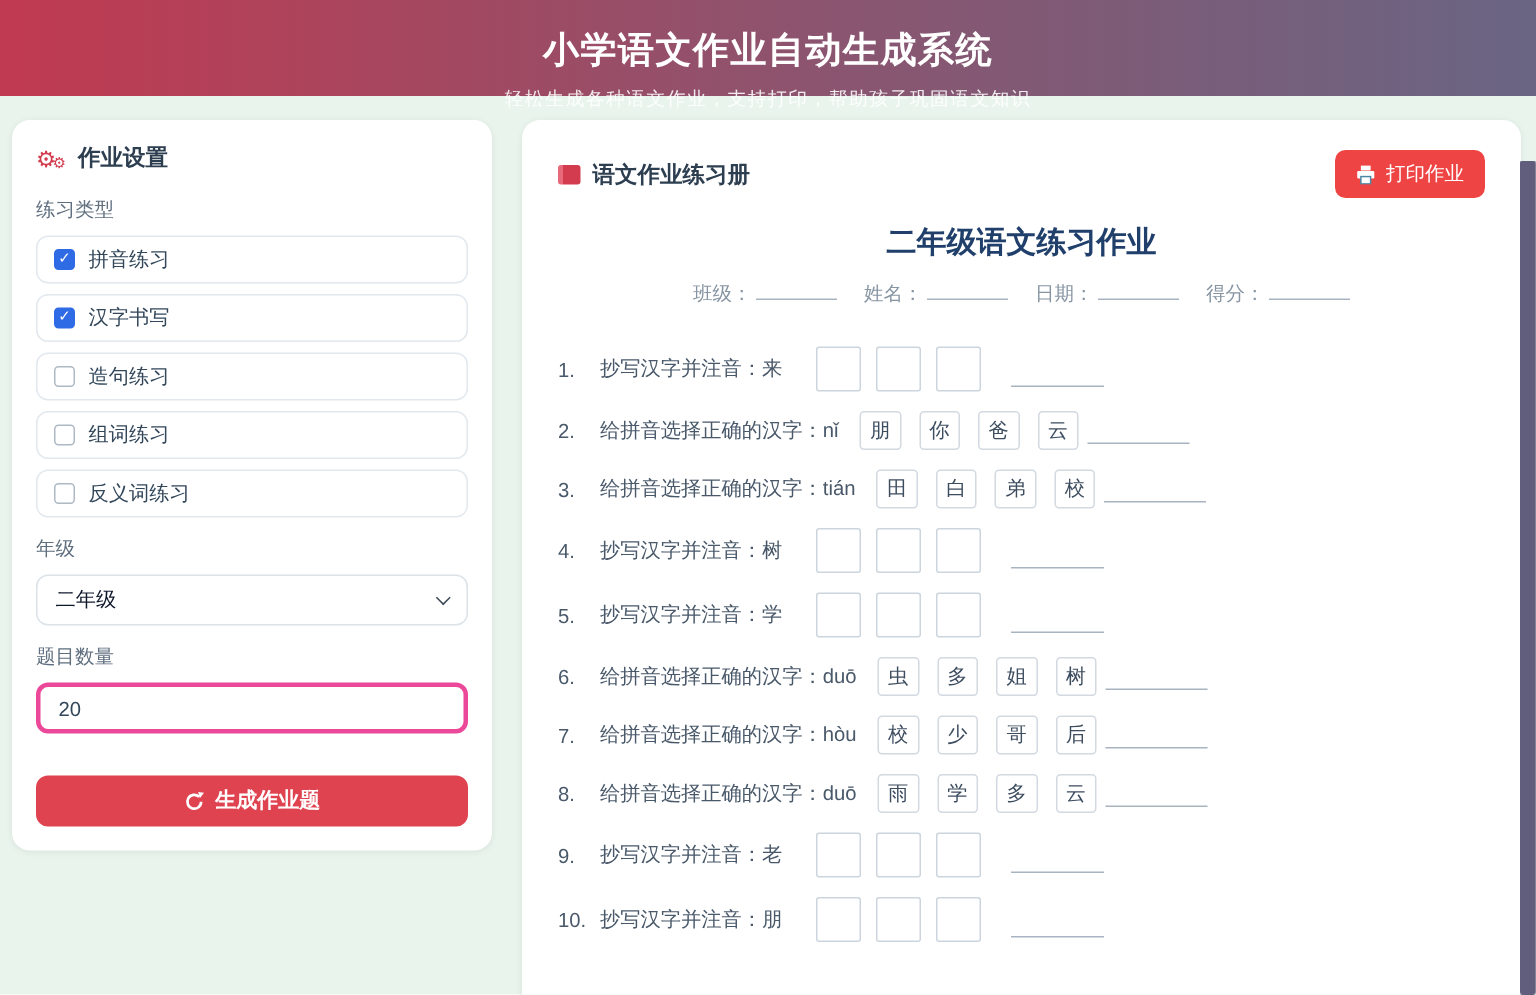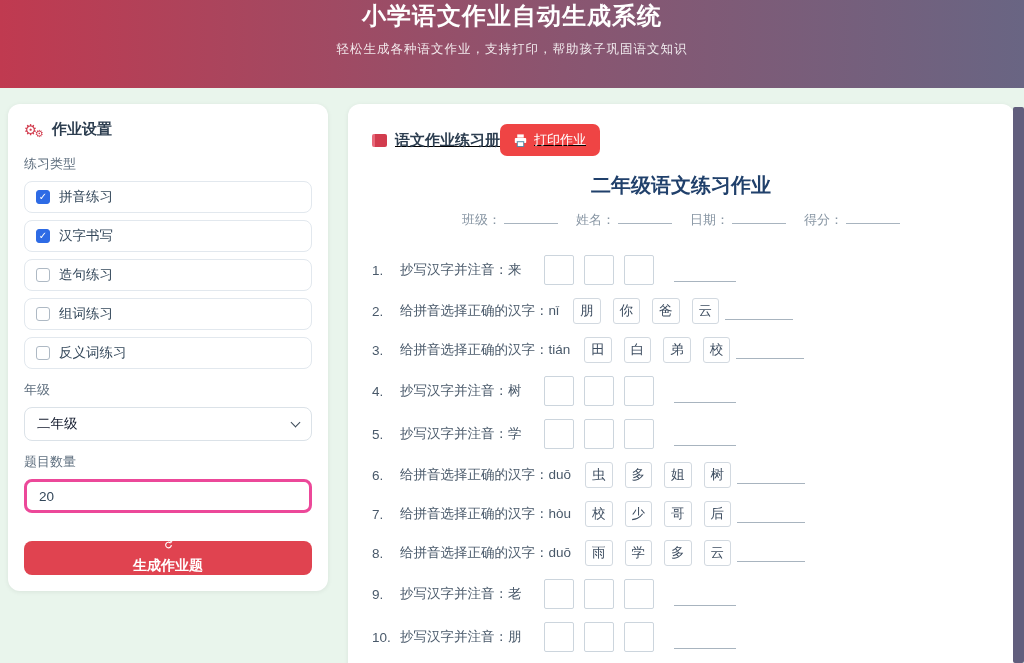--- a/index.html
+++ b/index.html
@@ -4,23 +4,23 @@
 <style>
   * { margin:0; padding:0; box-sizing:border-box; }
   html,body { width:1024px; height:663px; overflow:hidden; }
   body {
     font-family:"Liberation Sans","DejaVu Sans",sans-serif;
     background:#e9f5ec;
     position:relative;
   }
   
   .app-header {
-    height:88px;
+    height:64px;
     background:linear-gradient(90deg,#c03a50 0%,#8a5570 55%,#696583 100%);
-    color:#fff; text-align:center; 
+    color:#fff; text-align:center; padding-top:17px;
   }
   .app-header h1 { font-size:24px; font-weight:bold; letter-spacing:1px; }
   .app-header p  { font-size:12.5px; margin-top:9px; color:rgba(255,255,255,.88); letter-spacing:1px; }
 
   
   .content { display:flex; align-items:flex-start; padding:16px 10px 0 8px; gap:20px; }
   .card { background:#fff; border-radius:12px; box-shadow:0 1px 5px rgba(0,0,0,.07); }
 
   
   .sidebar { flex:0 0 320px; padding:16px; }
@@ -49,26 +49,26 @@
     font-size:13.5px; color:#0f172a; cursor:pointer; margin-bottom:4px;
   }
   .chevron { width:7px; height:7px; border-right:1.6px solid #3c4a58; border-bottom:1.6px solid #3c4a58; transform:rotate(45deg); margin-top:-4px; }
   .text-input {
     width:100%; border:3px solid #ec4899; border-radius:8px; height:34px; padding:0 12px;
     font-size:13.5px; color:#33475a; font-family:inherit; outline:none; margin-bottom:14px;
   }
   .generate-btn {
     width:100%; margin-top:14px; height:34px; border:none; border-radius:8px;
     background:#e04350; color:#fff; font-size:14px; font-weight:bold; font-family:inherit;
-    display:flex; align-items:center; justify-content:center; gap:8px; cursor:pointer;flex-direction:column;
+    display:flex; align-items:center; justify-content:center; gap:8px; cursor:pointer;
   }
 
   
   .main { flex:1 1 auto; padding:20px 24px; min-height:640px; }
-  .main-header { display:flex; align-items:center; margin-bottom:16px;text-decoration:underline; }
+  .main-header { display:flex; align-items:center; justify-content:space-between; margin-bottom:16px; }
   .book-icon {
     width:15px; height:13px; border-radius:2px;
     background:linear-gradient(90deg,#e8697a 0 3px,#d23c4e 3px); flex:0 0 auto;
   }
   .print-btn {
     background:#ef4444; color:#fff; border:none; border-radius:7px;
     height:32px; padding:0 14px; font-size:13px; font-family:inherit;
     display:flex; align-items:center; gap:7px; cursor:pointer;
   }
   .ws-title { text-align:center; font-size:20px; font-weight:bold; color:#20406b; margin-top:6px; }

